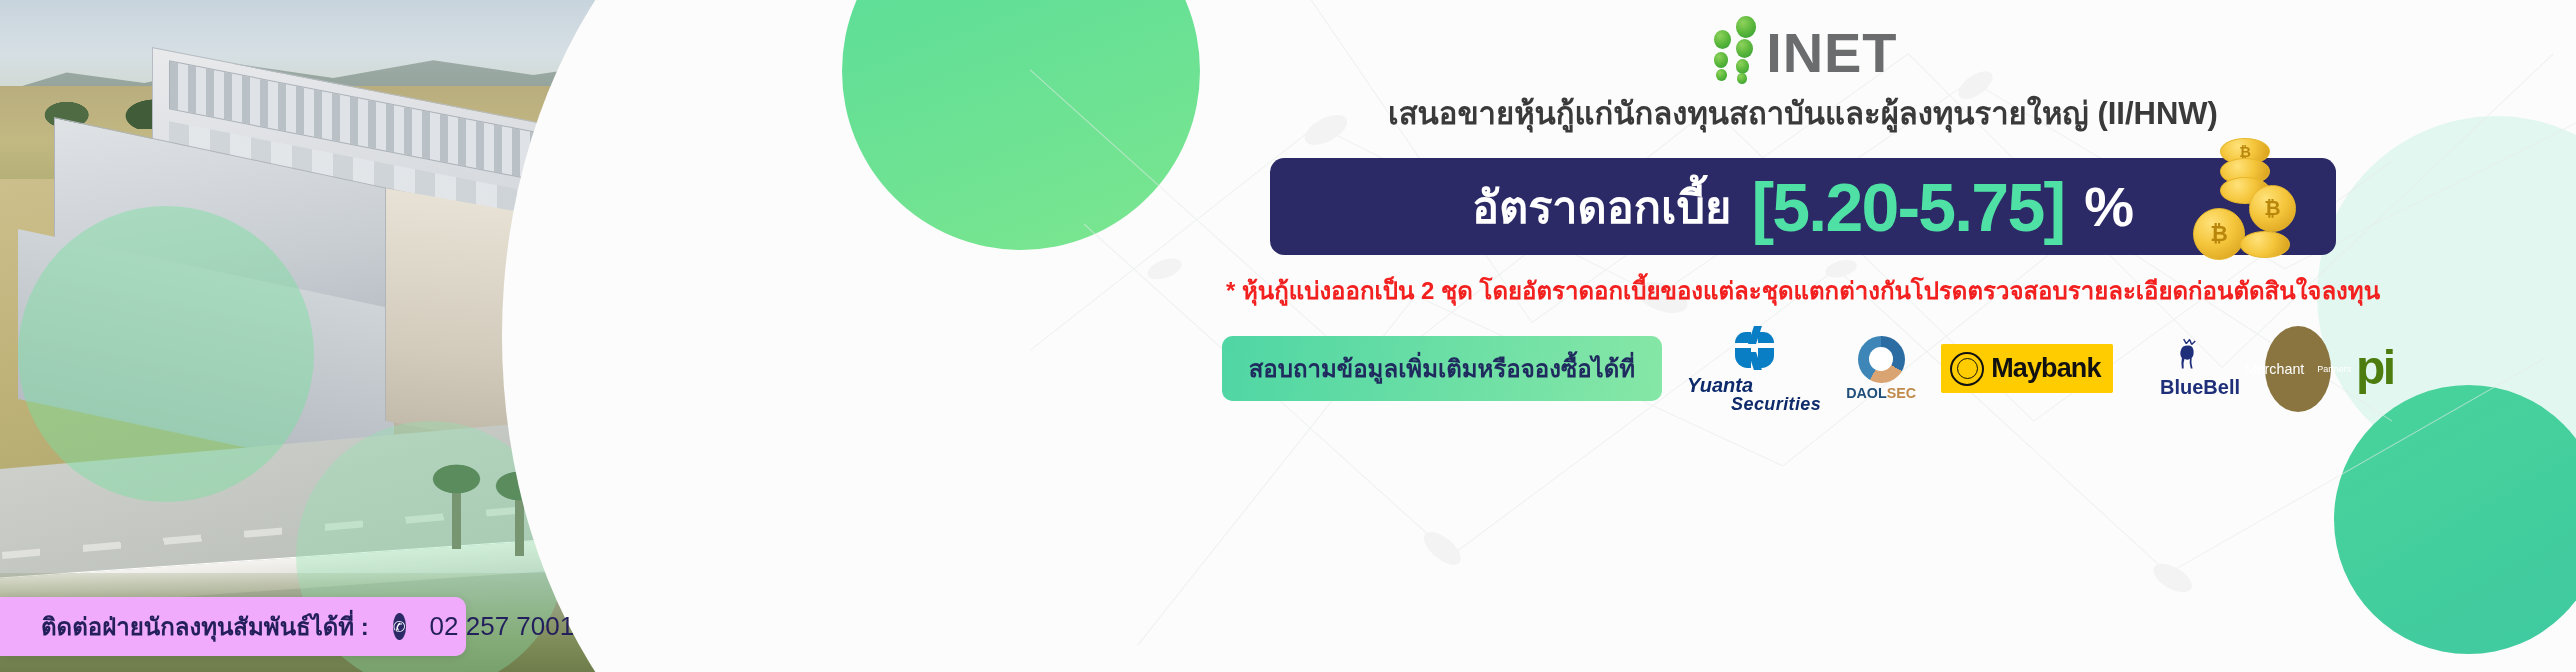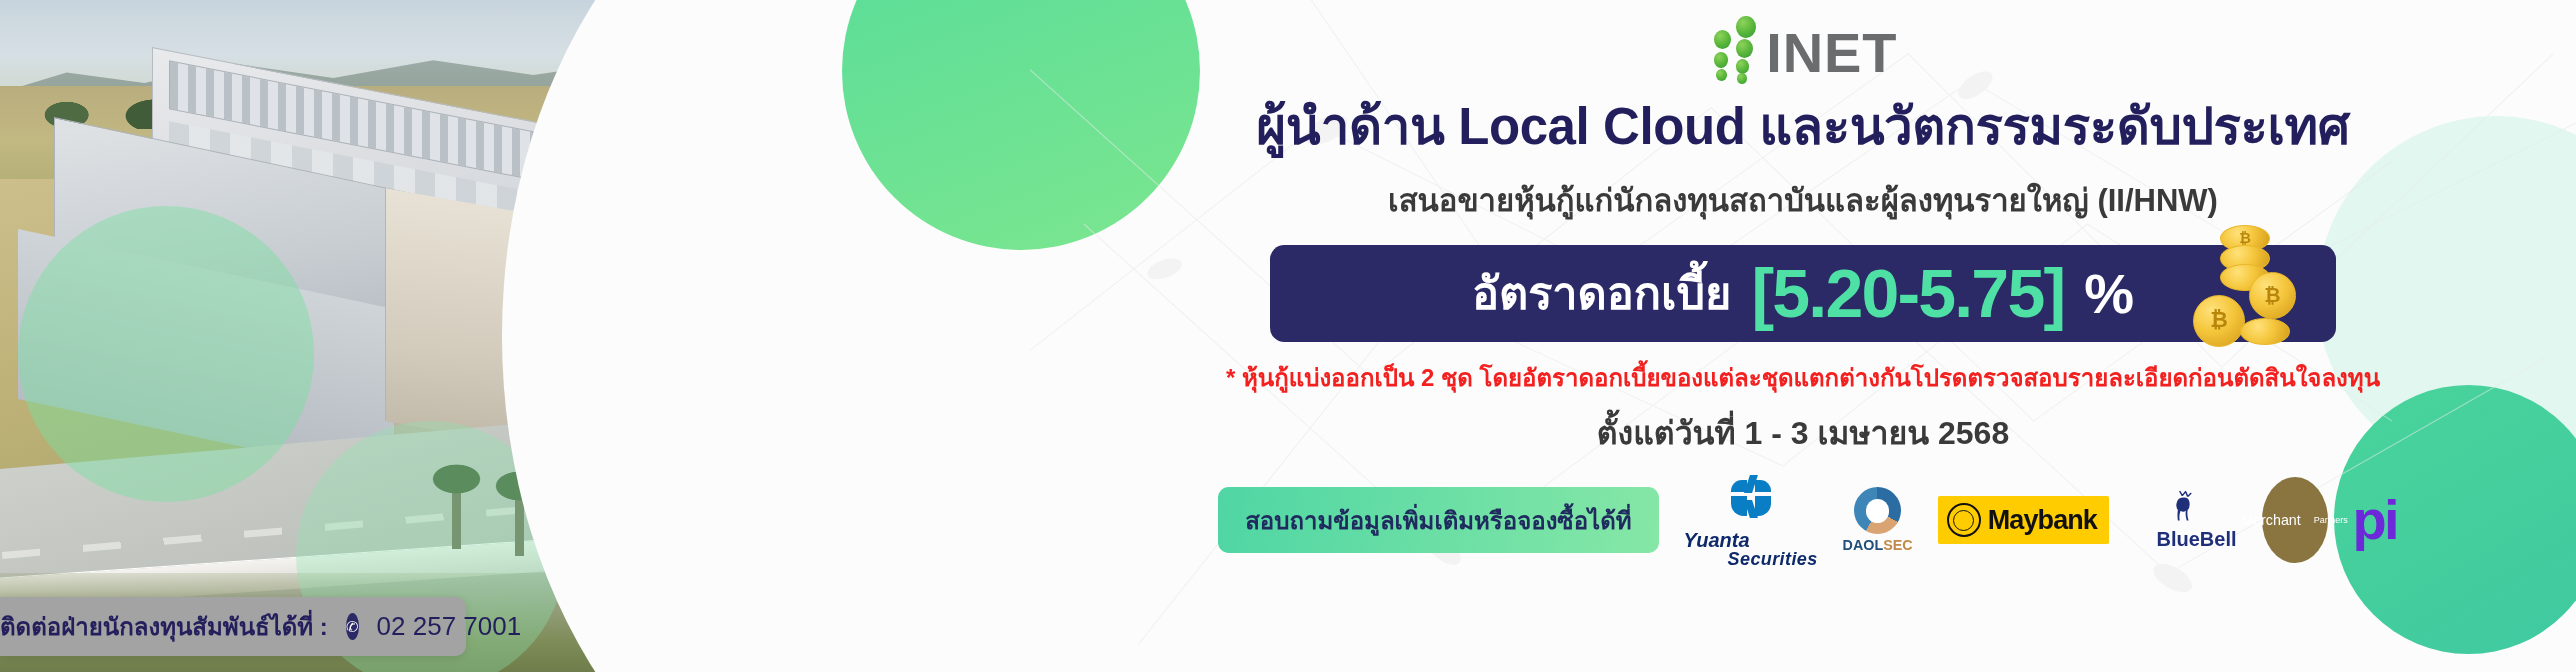--- a/index.html
+++ b/index.html
@@ -186,21 +186,21 @@
   }
   .cta-pill {
     background:linear-gradient(100deg,#4fd6a4 0%,#86e7a6 100%);
     color:#1f2b5e; font-weight:bold; font-size:24px;
     padding:13.4px 27px; border-radius:10.8px; white-space:nowrap;
   }
 
   .plogo { display:flex; flex-direction:column; align-items:center; justify-content:center; }
 
   
-  .yuanta { display:flex; align-items:center; gap:9px; }
+  .yuanta { display:flex; align-items:center; gap:2px; }
   .yuanta-mark { position:relative; width:48px; height:48px; }
   .yuanta-mark i {
     position:absolute; background:#0a7ec4; display:block;
   }
   .yuanta-txt { line-height:1; font-style:italic; font-weight:bold; color:#0e2a6b; }
   .yuanta-txt .l1 { font-size:20px; }
   .yuanta-txt .l2 { font-size:18px; letter-spacing:0.4px;margin-left:44px; }
 
   
   .daol-mark { width:47px; height:47px; border-radius:50%;
@@ -222,27 +222,27 @@
 
   
   .merchant-oval {
     width:66px; height:86px; border-radius:50%; background:#8a7540;
     display:flex; flex-direction:row; align-items:center; justify-content:center; color:#fff;
   }
   .merchant-oval .m1 { font-size:14.3px; }
   .merchant-oval .m2 { font-size:9px;margin-left:13px; }
 
   
-  .pi-txt { font-size:56px; font-weight:bold; color:#6d28d9; line-height:.8; letter-spacing:-2.7px; }
+  .pi-txt { font-size:48px; font-weight:bold; color:#4d7c0f; line-height:.8; letter-spacing:-2.7px; }
 
   
   .contact-card {
     position:absolute; left:0; bottom:16px; width:466px; height:59px;
-    background:#a3a3a3; border-radius:0 10.8px 10.8px 0;
-    display:flex; align-items:center; gap:18px; 
+    background:#f0abfc; border-radius:0 10.8px 10.8px 0;
+    display:flex; align-items:center; gap:24px; padding-left:41px;
     box-shadow:0 1.8px 9px rgba(0,0,0,.10);
   }
   .contact-label { font-size:24px; font-weight:bold; color:#231f5c; white-space:nowrap; }
   .phone-dot {
     width:27px; height:27px; border-radius:50%; background:#2b2a66;
     display:flex; align-items:center; justify-content:center; color:#fff; font-size:15.2px;
   }
   .contact-number { font-size:26px; font-weight:normal; color:#231f5c; white-space:nowrap; }
 </style>
 </head>
@@ -305,39 +305,37 @@
         <span style="left:5.4px;  top:16px; width:17px; height:19px;"></span>
         <span style="left:27px; top:25px; width:17px; height:19px;"></span>
         <span style="left:5.4px;  top:38px; width:14.3px; height:16px;"></span>
         <span style="left:27px; top:45px; width:13.4px; height:15.2px;"></span>
         <span style="left:7.2px;  top:55px; width:10.8px; height:11.6px;"></span>
         <span style="left:28px; top:59px; width:10px; height:10.8px;"></span>
       </div>
       <div class="logo-word">INET</div>
     </div>
 
-    <div class="headline">ผู้นำด้าน Local Cloud และนวัตกรรมระดับประเทศ</div>
     <div class="subhead">เสนอขายหุ้นกู้แก่นักลงทุนสถาบันและผู้ลงทุนรายใหญ่ (II/HNW)</div>
 
     <div class="rate-box">
       <span class="rate-label">อัตราดอกเบี้ย</span>
       <span class="rate-value">[5.20-5.75]</span>
       <span class="rate-pct">%</span>
       <div class="coins">
         <div class="coin" style="left:27px; top:0px;   width:50px; height:27px; font-size:14.3px;">₿</div>
         <div class="coin" style="left:27px; top:20px;  width:50px; height:27px; font-size:14.3px;"></div>
         <div class="coin" style="left:27px; top:39px;  width:50px; height:27px; font-size:14.3px;"></div>
         <div class="coin" style="left:56px; top:47px;  width:47px; height:47px; font-size:20px;">₿</div>
         <div class="coin" style="left:0px;  top:70px;  width:52px; height:52px; font-size:21.5px;">₿</div>
         <div class="coin" style="left:47px; top:93px; width:50px; height:27px; font-size:14.3px;"></div>
       </div>
     </div>
 
     <div class="disclaimer">* หุ้นกู้แบ่งออกเป็น 2 ชุด โดยอัตราดอกเบี้ยของแต่ละชุดแตกต่างกันโปรดตรวจสอบรายละเอียดก่อนตัดสินใจลงทุน</div>
-    <div class="dates">ตั้งแต่วันที่ 1 - 3 เมษายน 2568</div>
 
     <div class="partners-row">
 
       <div class="cta-pill">สอบถามข้อมูลเพิ่มเติมหรือจองซื้อได้ที่</div>
 
       <div class="plogo yuanta">
         <div class="yuanta-mark">
           <i style="left:20.6px;top:1.8px;width:8px;height:18px;transform:skewX(-18deg);"></i>
           <i style="left:4.5px;top:7.2px;width:16px;height:11.6px;border-radius:10.8px 0 0 0;"></i>
           <i style="left:28px;top:7.2px;width:16px;height:11.6px;border-radius:0 10.8px 0 0;"></i>

